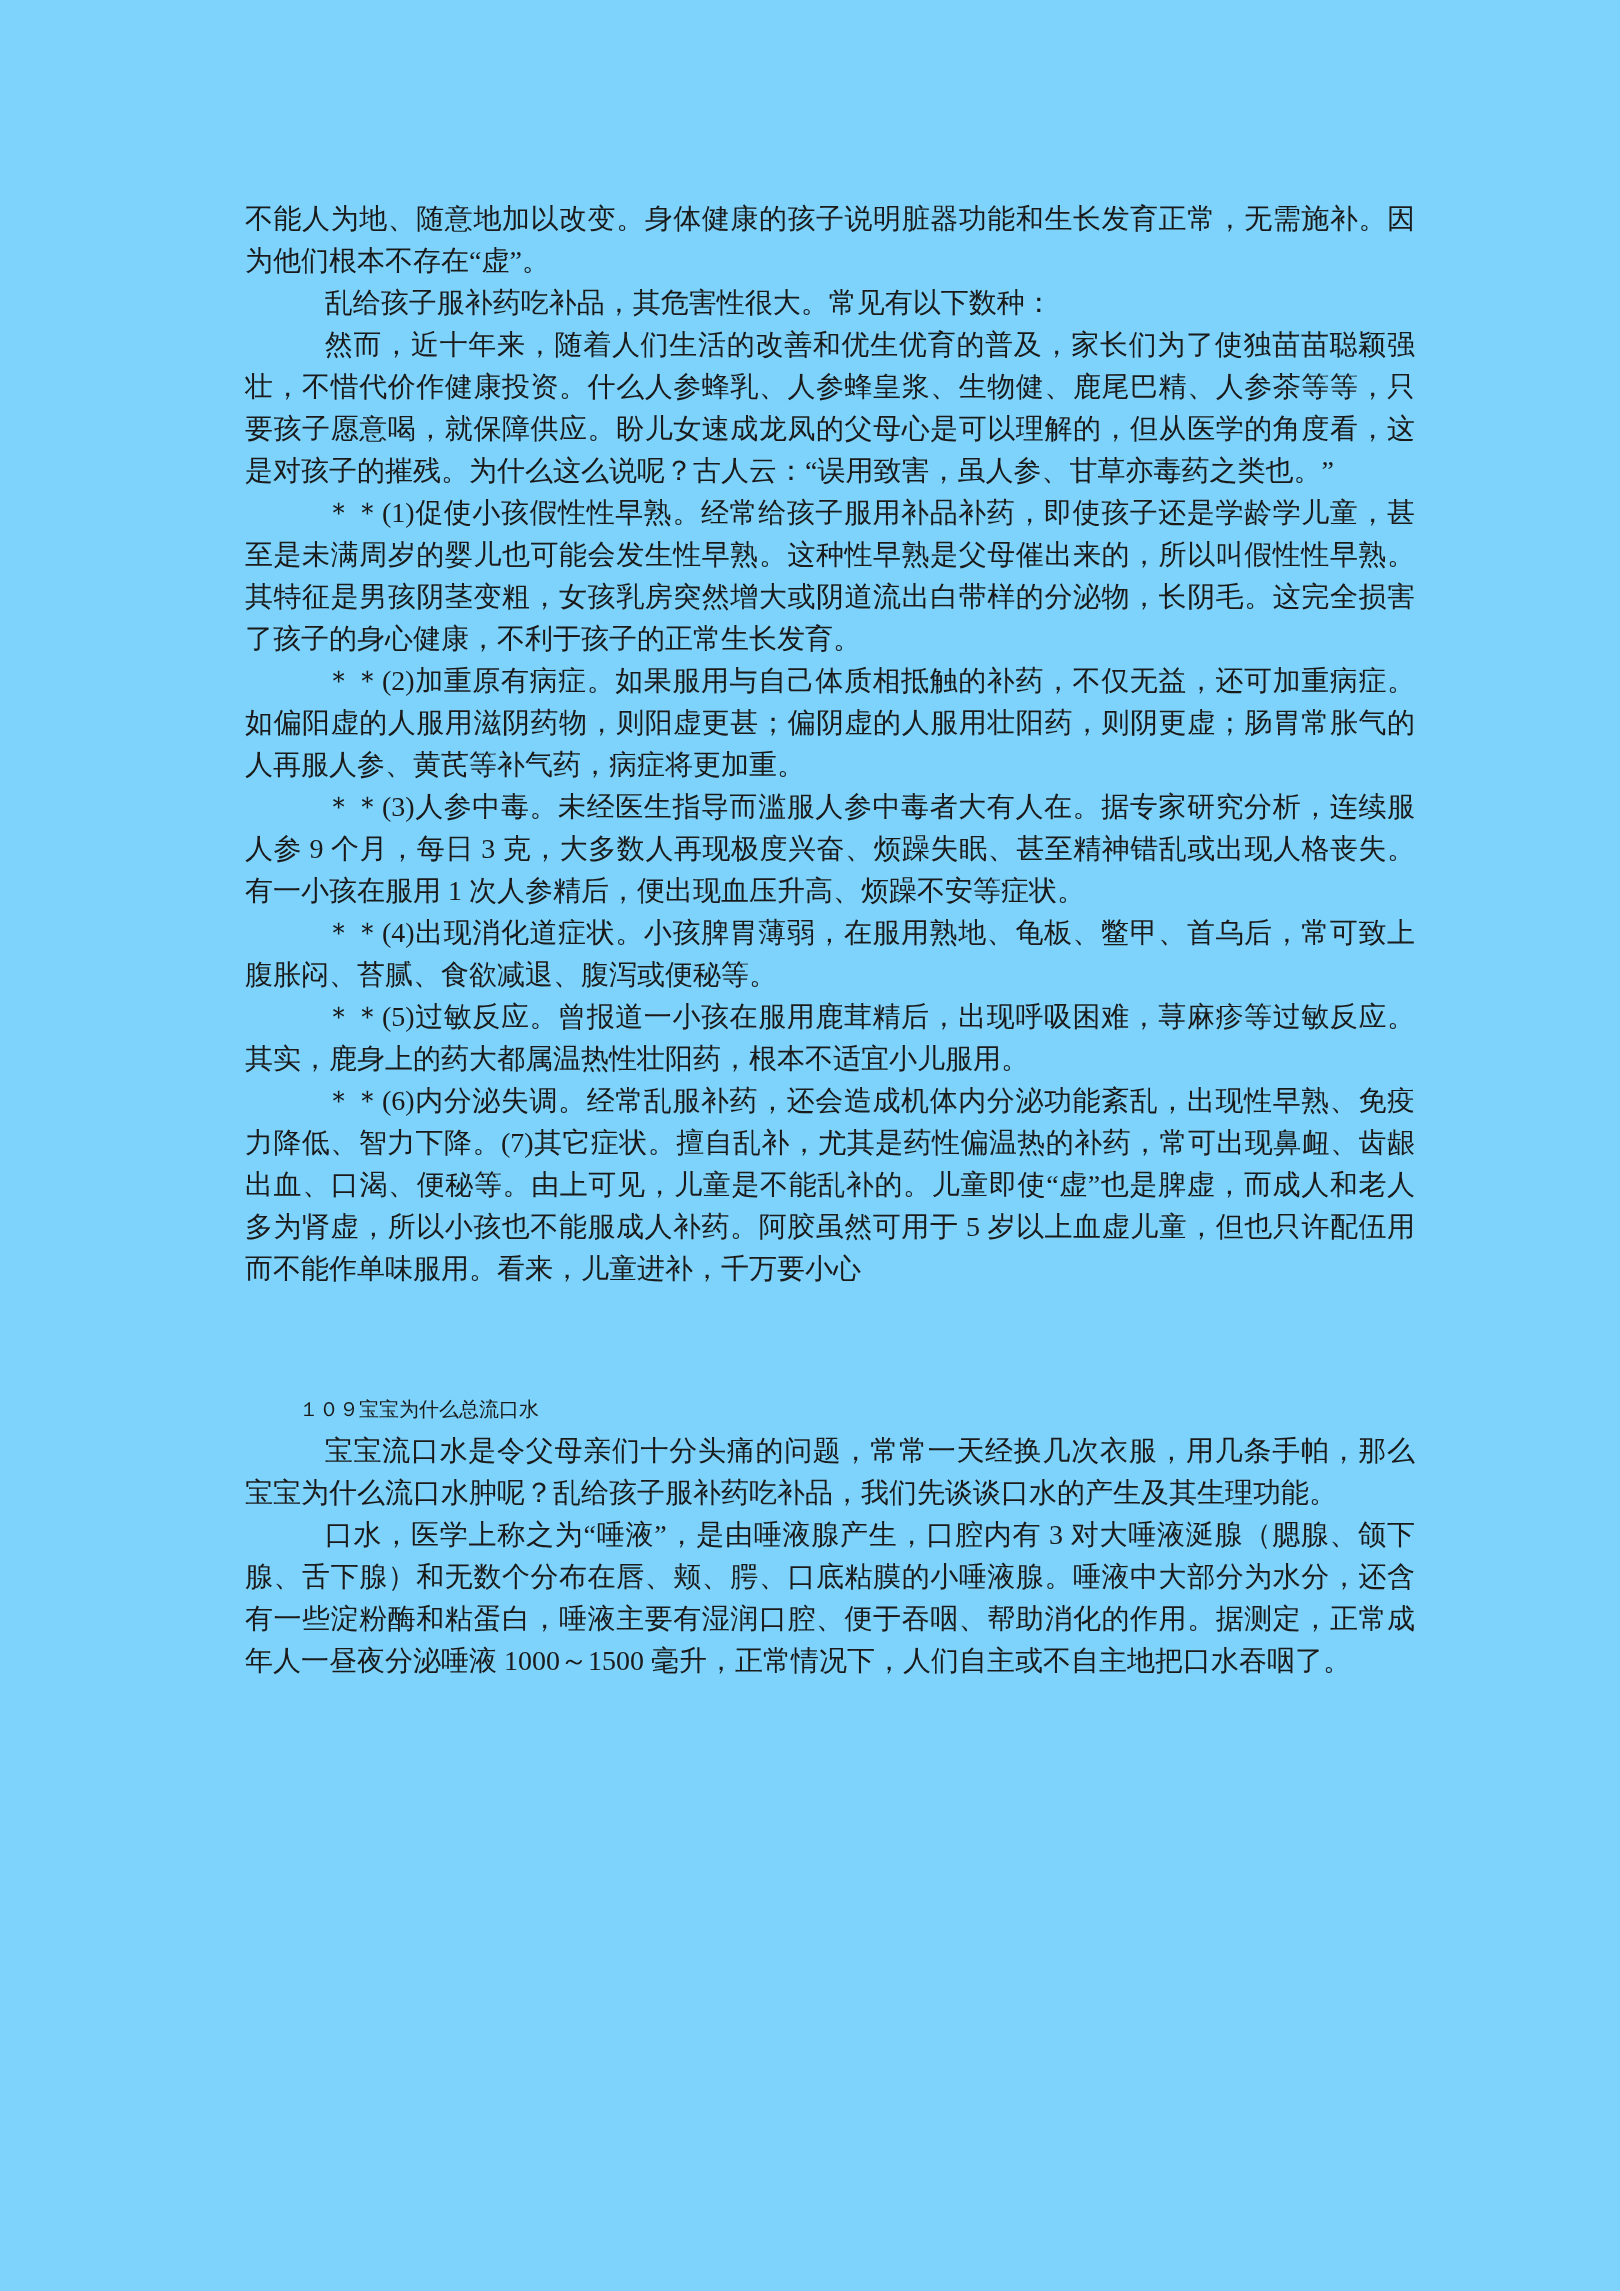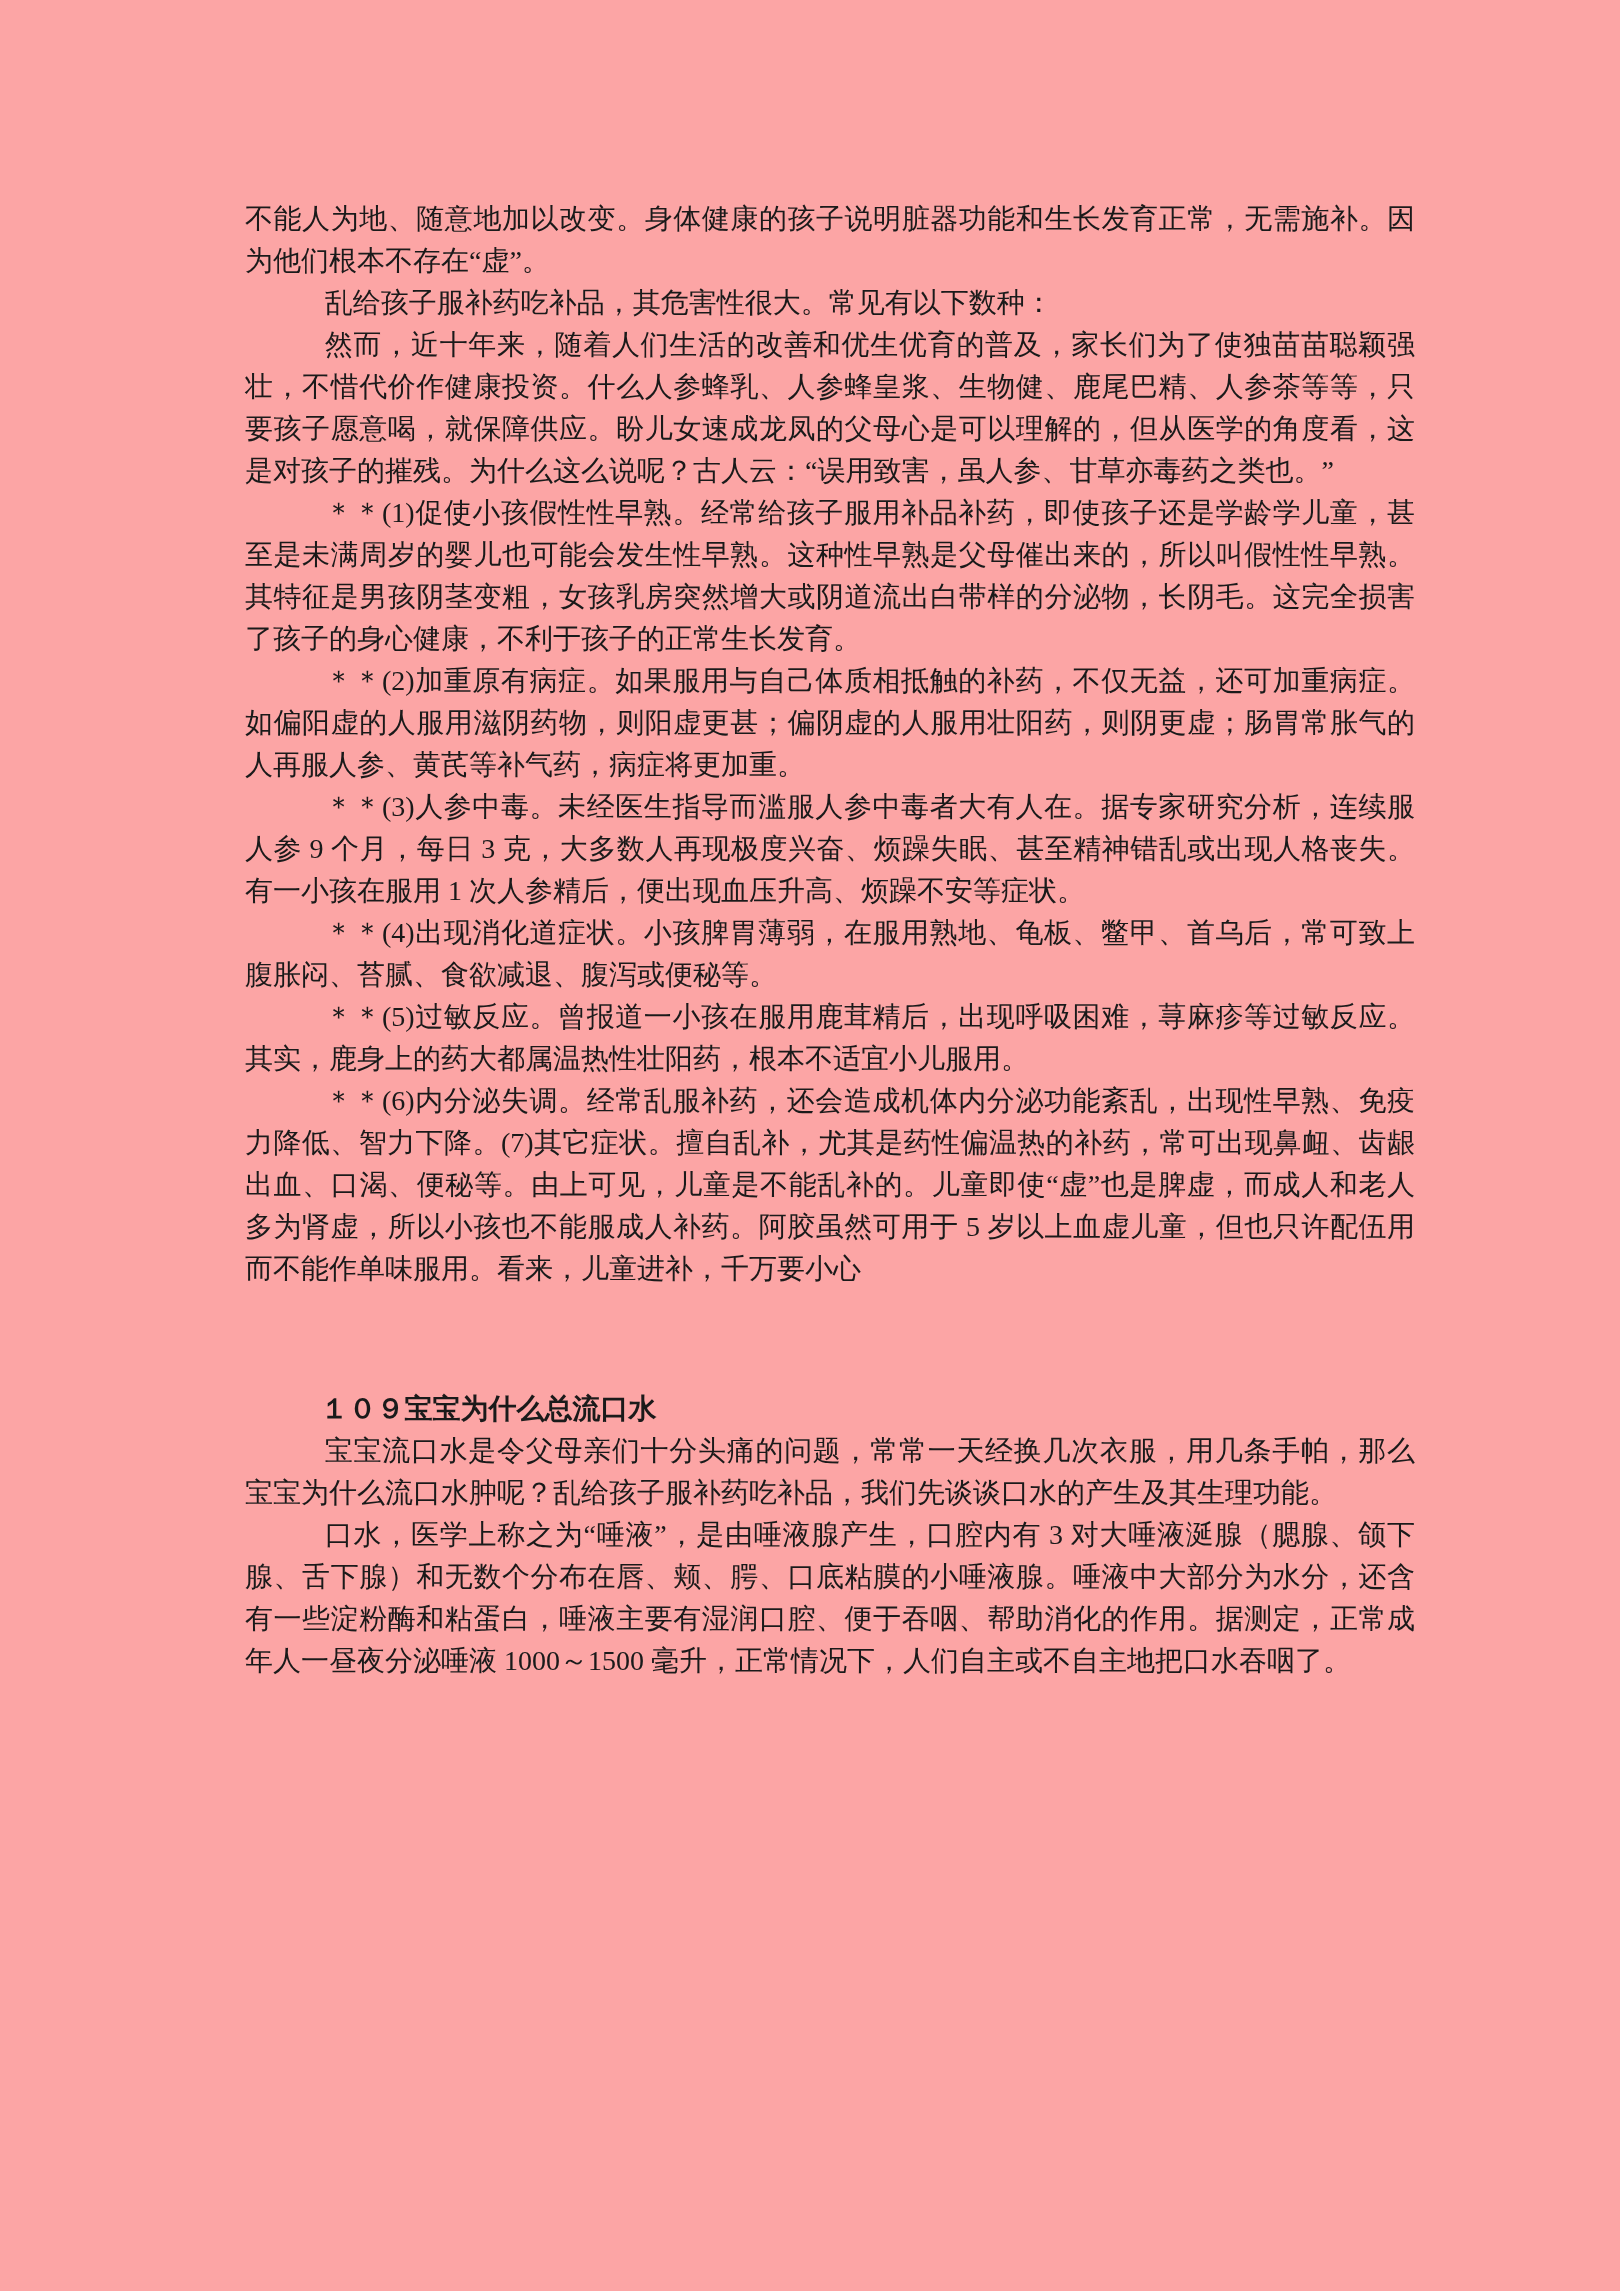--- a/index.html
+++ b/index.html
@@ -9,21 +9,21 @@
   body {
     width: 1620px;
     height: 2292px;
     background: #ffffff;
     position: relative;
     font-family: "Liberation Serif", "DejaVu Serif", serif;
   }
   .page {
     position: absolute;
     inset: 0;
-    background: #fca5a5;
+    background: #7dd3fc;
     overflow: hidden;
   }
   .text-block {
     position: absolute;
     left: 245px;
     top: 198px;
     width: 1170px;
     font-size: 28px;
     line-height: 42px;
     color: #1a1a1a;
@@ -34,22 +34,22 @@
     margin: 0;
     padding: 0;
     text-indent: 2.85em;
   }
   .para.no-indent {
     text-indent: 0;
   }
   .section-heading {
     margin: 98px 0 0 0;
     padding: 0;
-    font-size: 28px;
-    font-weight: bold;
+    font-size: 20px;
+    font-weight: normal;
     line-height: 42px;
     text-indent: 2.7em;
   }
 </style>
 </head>
 <body>
 
 <div class="page">
   <div class="text-block">
 

